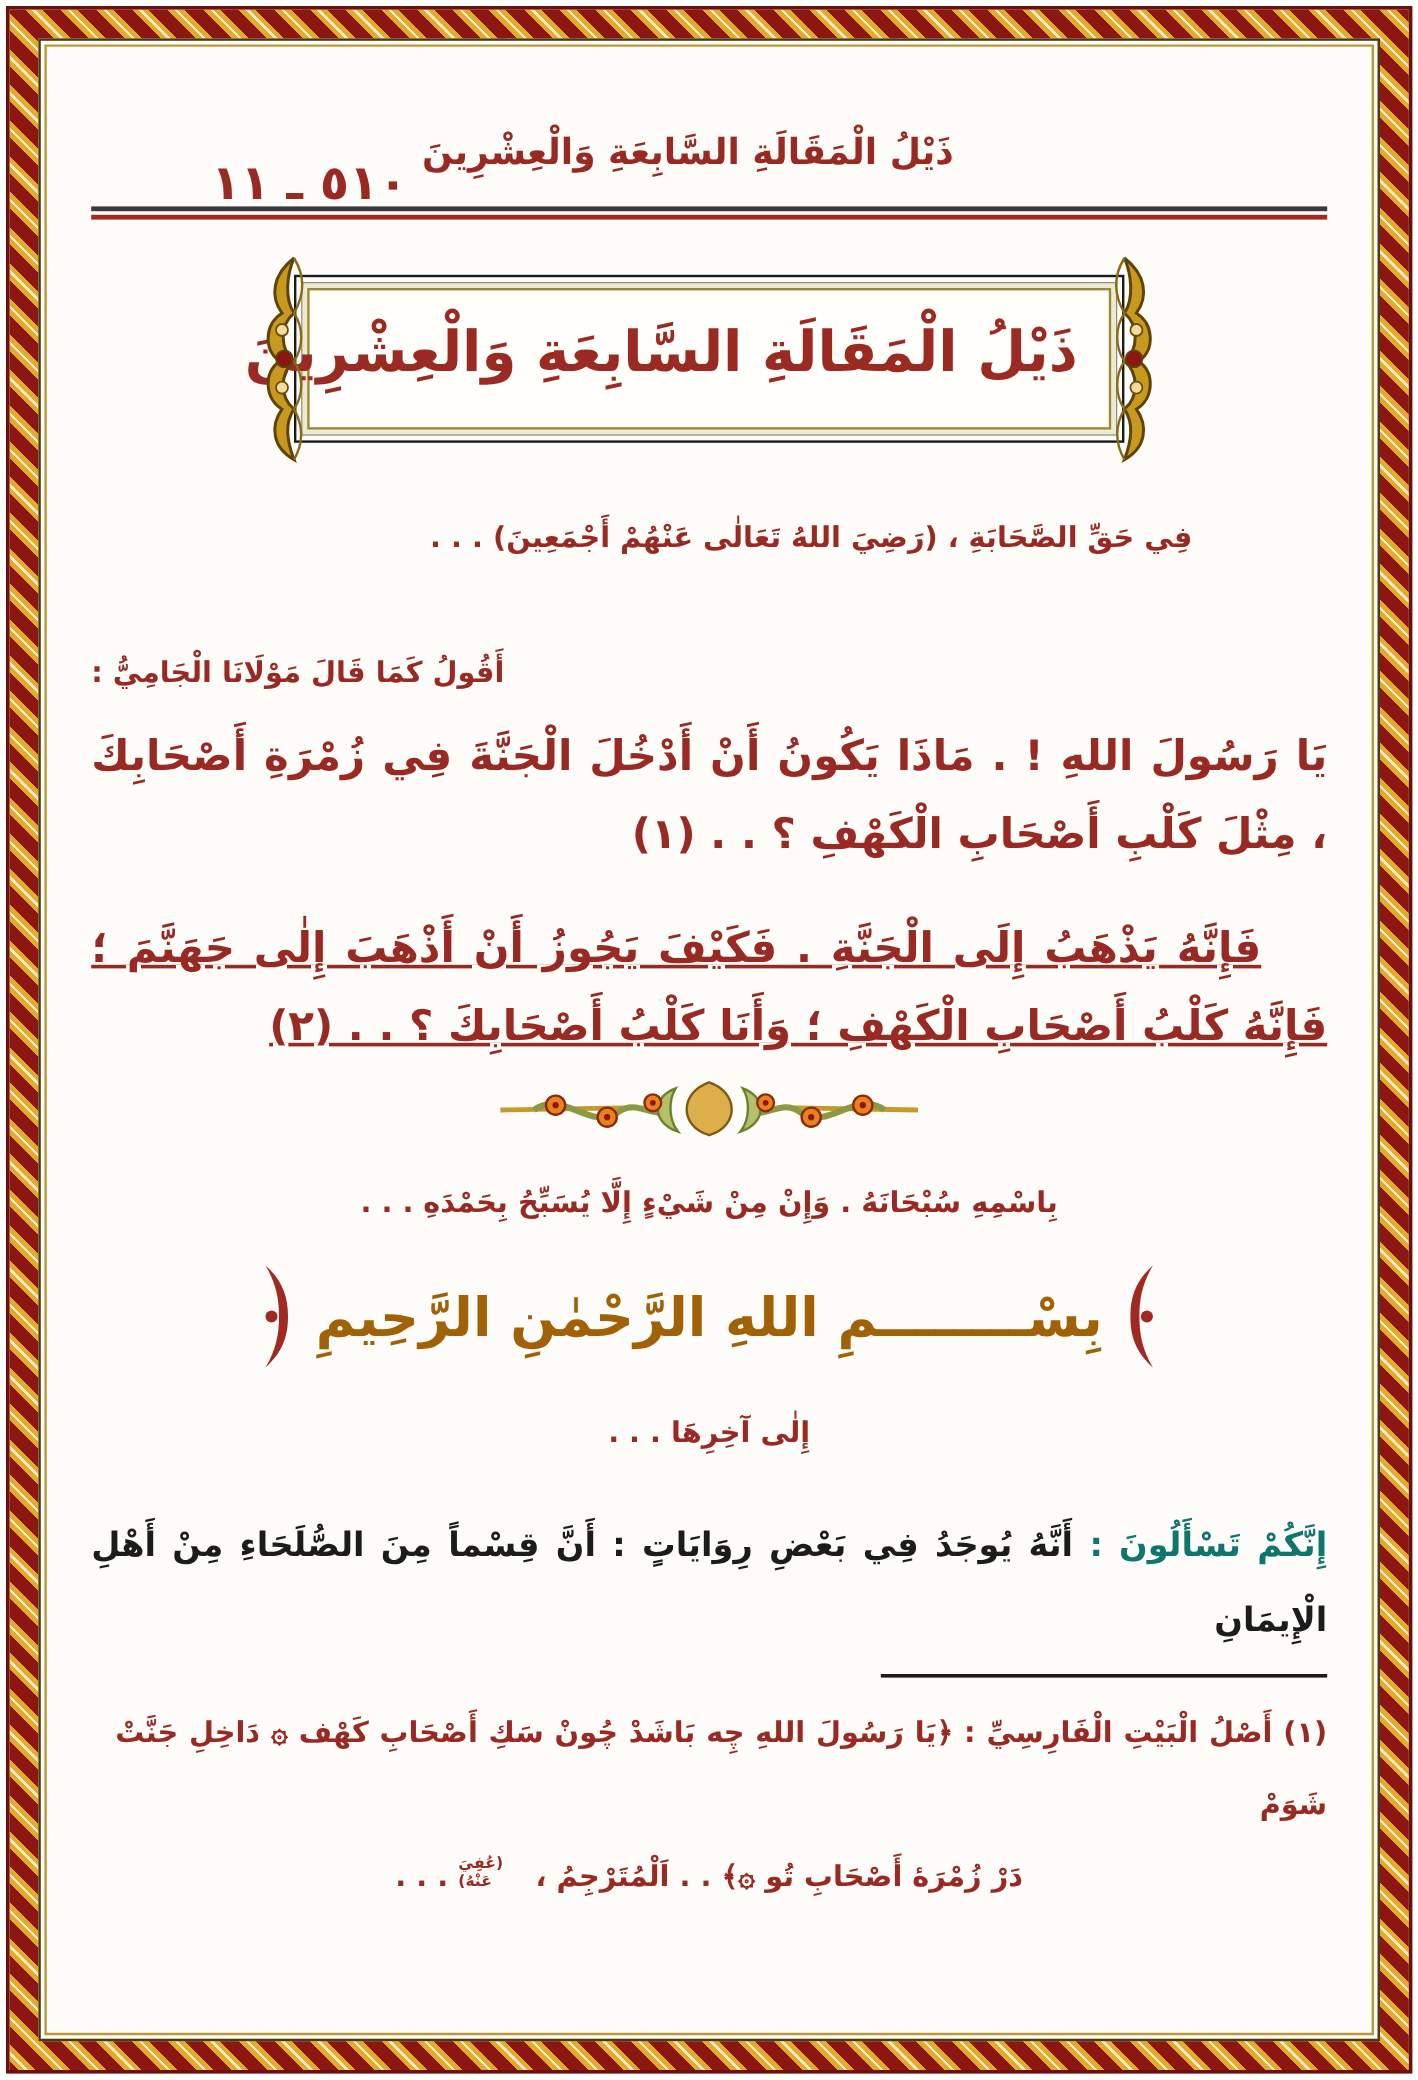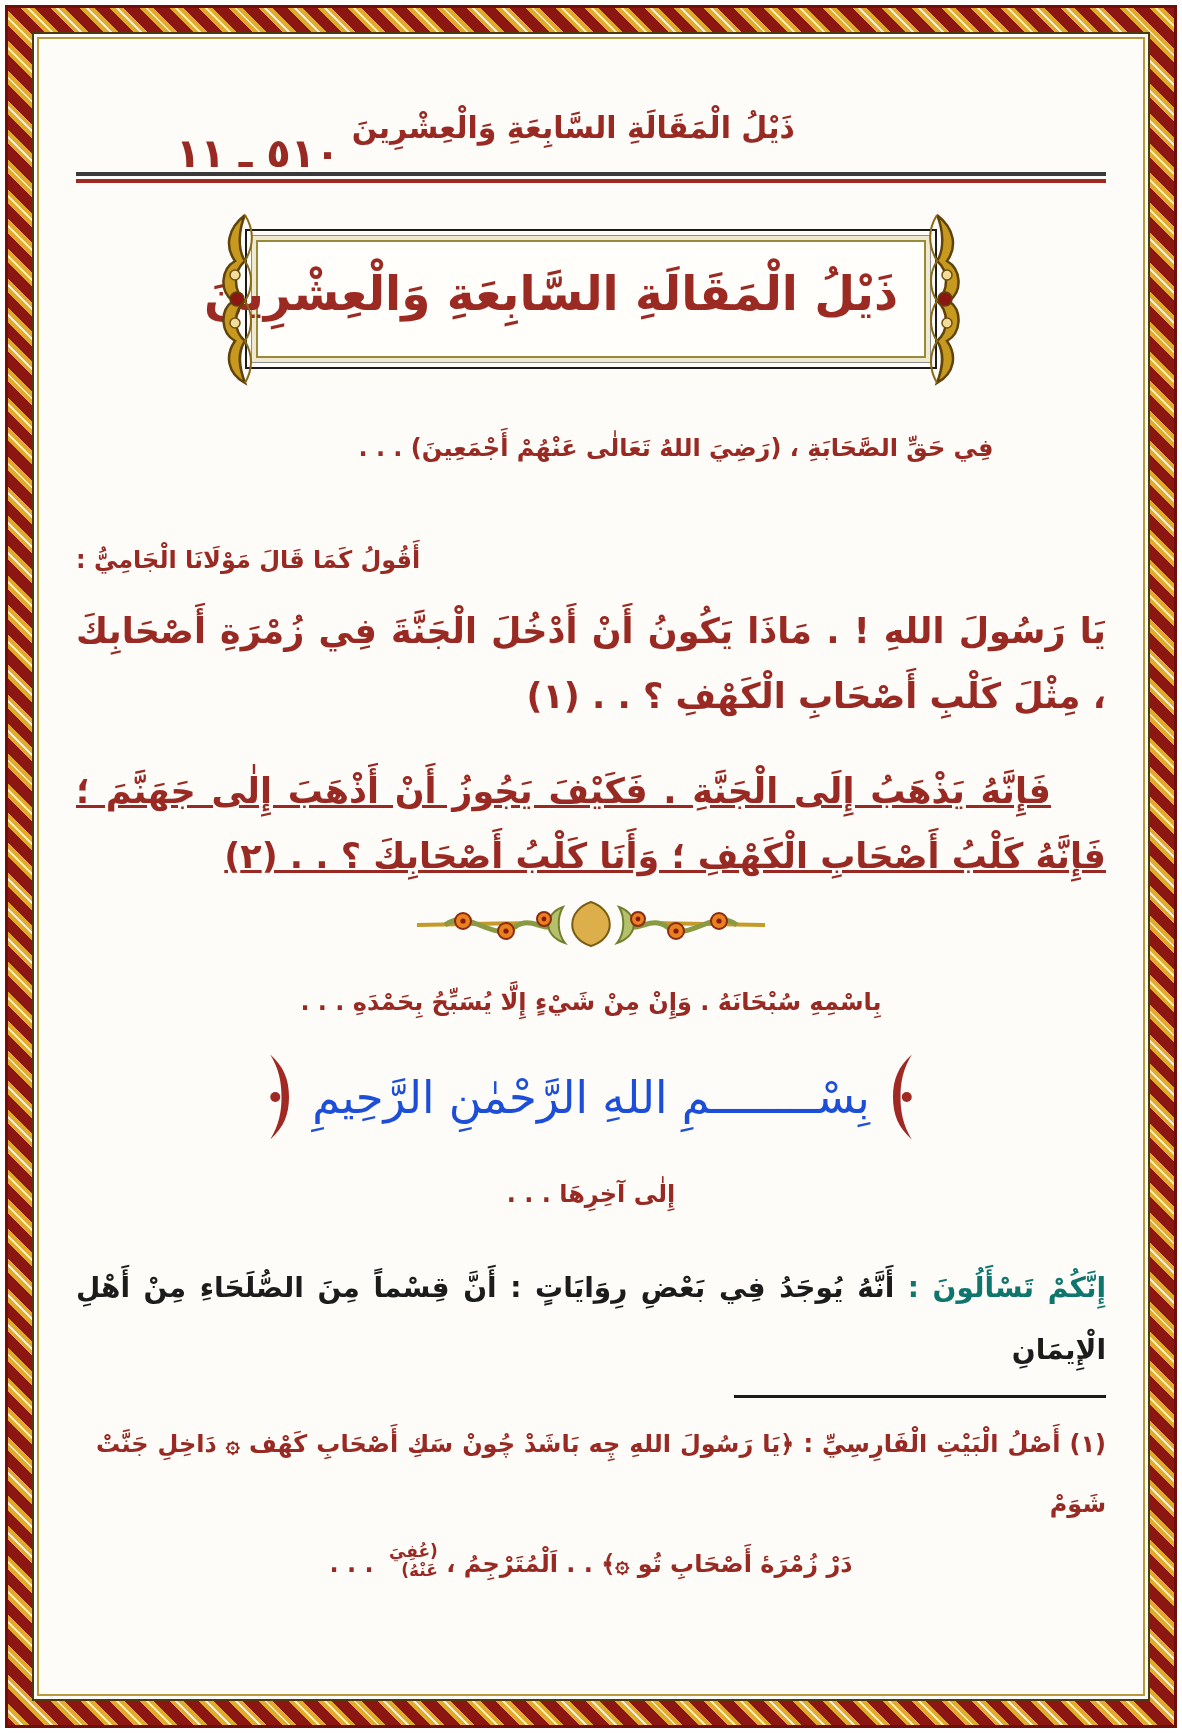--- a/index.html
+++ b/index.html
@@ -35,37 +35,37 @@
   .ded{width:fit-content;margin:50px auto 0;transform:translateX(85px);} 
   .spk{margin-top:54px;text-align:left;}
   .para{font-weight:bold;font-size:35px;line-height:65px;color:#992a23;text-align:justify;margin-top:10px;}
   .para.ind{text-indent:55px;margin-top:30px;text-decoration:underline;}
 
   .divider{display:flex;justify-content:center;margin-top:10px;}
 
   .inv{width:fit-content;margin:24px auto 0;}
 
   .basmala-row{display:flex;justify-content:center;align-items:center;gap:20px;margin-top:20px;height:92px;}
-  .basmala-txt{font-size:45px;font-weight:normal;color:#1d4ed8;white-space:nowrap;}
+  .basmala-txt{font-size:45px;font-weight:bold;color:#a16207;white-space:nowrap;}
 
   .verse-row{display:flex;justify-content:center;align-items:center;gap:8px;margin-top:14px;height:78px;}
   .verse-txt{font-size:31px;font-weight:bold;color:#3b4f9e;white-space:nowrap;}
 
   .tail{width:fit-content;margin:22px auto 0;}
 
   .question{margin-top:34px;font-weight:bold;font-size:28px;line-height:62px;text-align:justify;text-align-last:justify;}
   .question .lead{color:#0f766e;}
   .question .rest{color:#1c1c1c;}
 
   
   .fn-rule{width:372px;height:3px;background:#1b1b1b;margin:14px 0 0 auto;margin-right:0;}
   .fn{margin-top:16px;font-weight:bold;font-size:24px;line-height:60px;color:#992a23;}
   .fn .l1{text-align:justify;text-align-last:justify;margin-left:20px;}
   .fn .l2{text-align:center;}
-  .seal{display:inline-block;width:56px;font-size:17px;line-height:1.15;vertical-align:middle;text-align:right;transform:translateY(-4px);}
+  .seal{display:inline-block;width:56px;font-size:13px;line-height:1.15;vertical-align:middle;text-align:left;transform:translateY(-4px);}
 </style>
 </head>
 <body>
 
 <div class="page">
   <div class="frame">
     <div class="inner">
 
       <div class="hdr">
         <div class="rt">ذَيْلُ الْمَقَالَةِ السَّابِعَةِ وَالْعِشْرِينَ</div>

